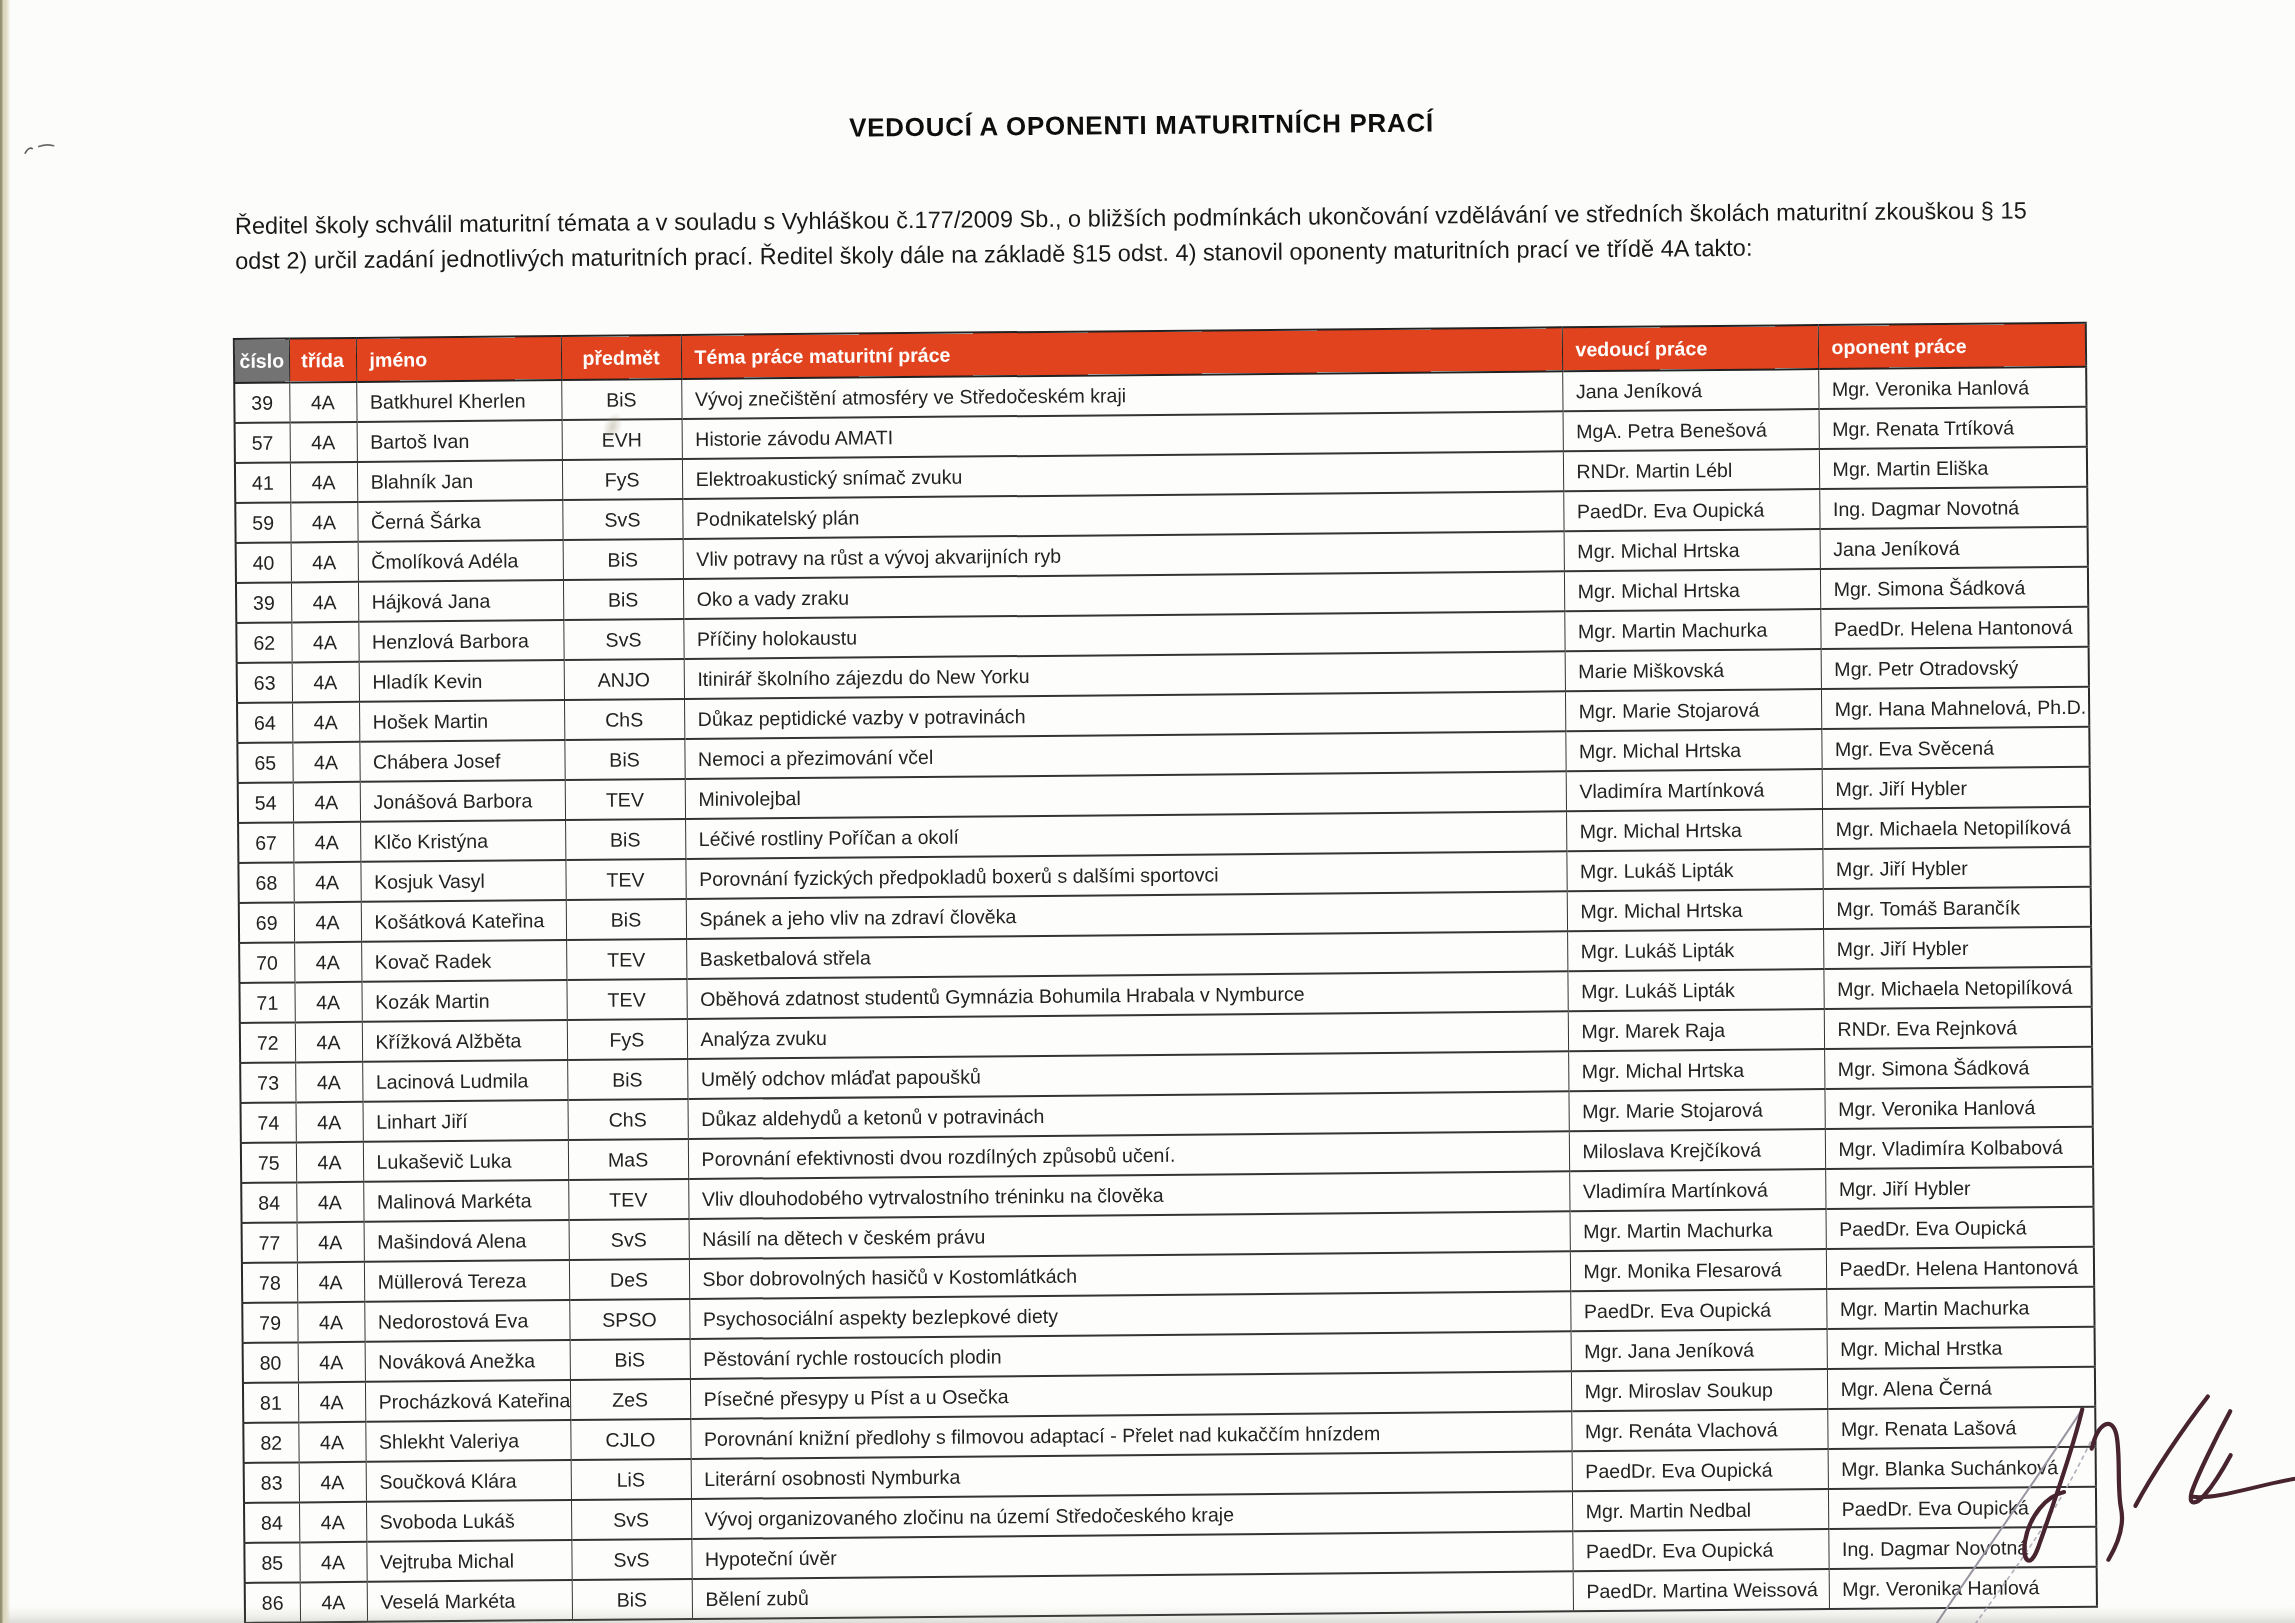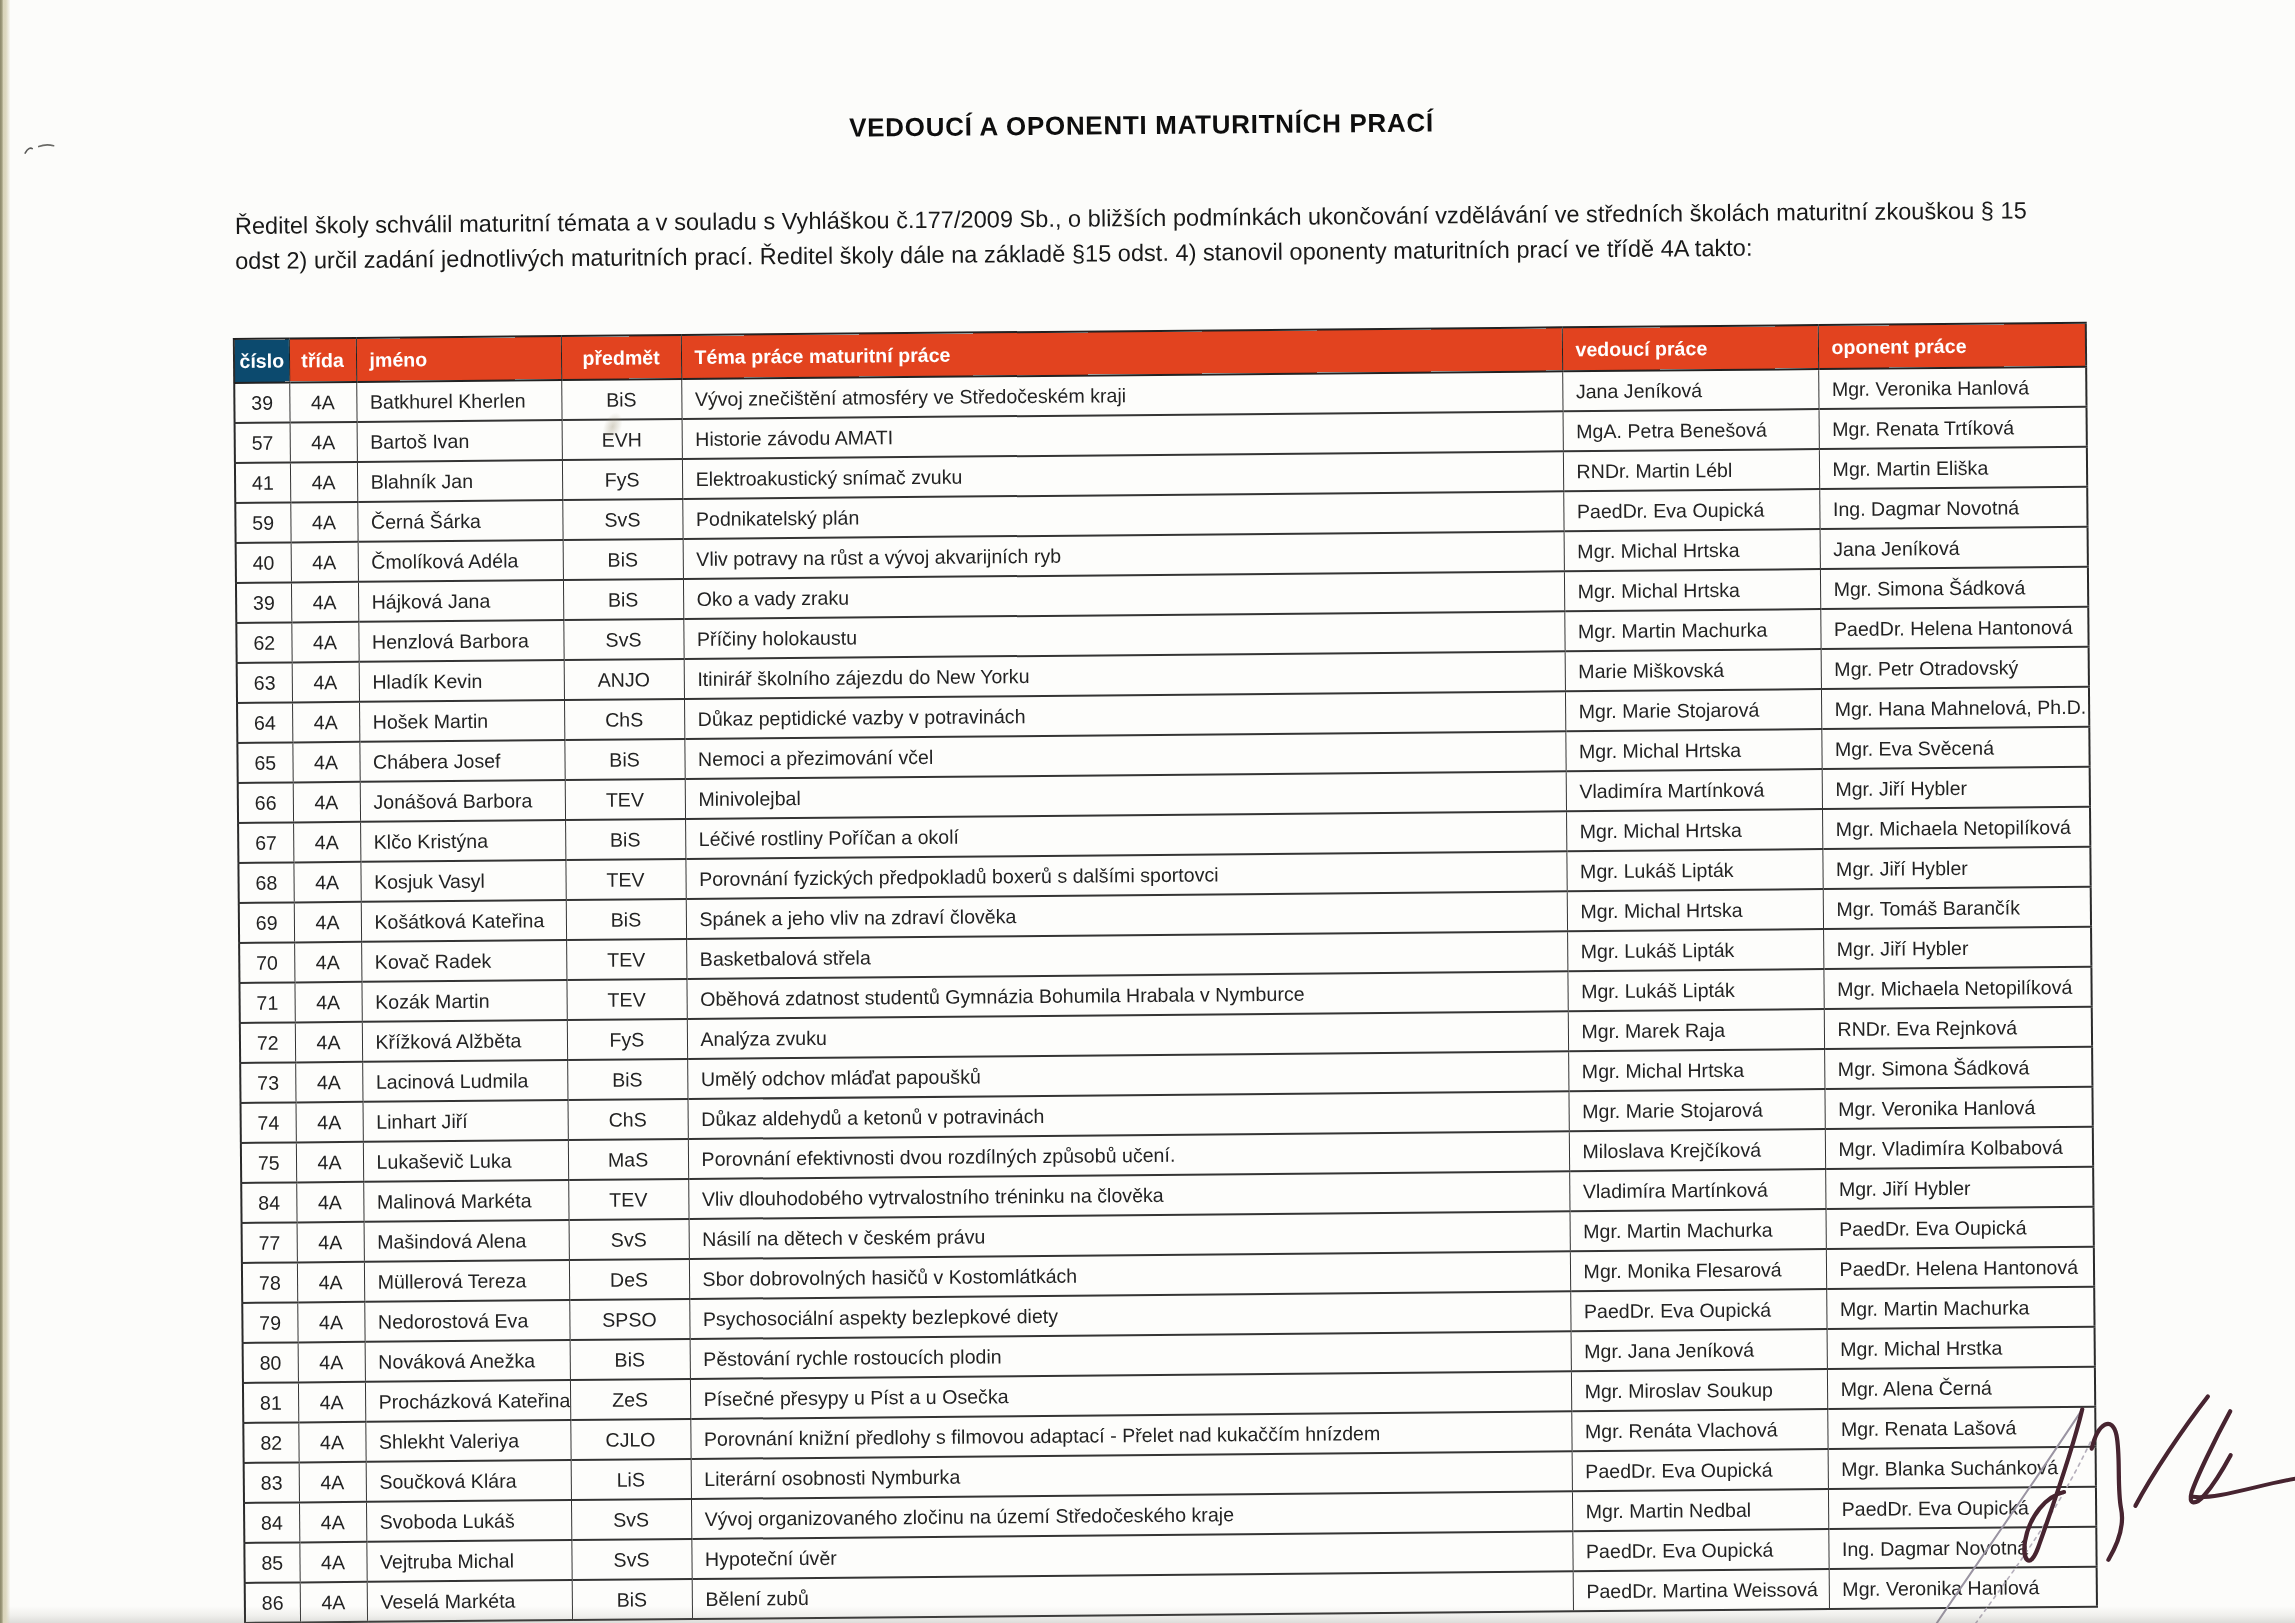--- a/index.html
+++ b/index.html
@@ -80,21 +80,21 @@
         <col style="width: 55px;">
         <col style="width: 67px;">
         <col style="width: 205px;">
         <col style="width: 120px;">
         <col style="width: 881px;">
         <col style="width: 256px;">
         <col style="width: 268px;">
       </colgroup>
     <thead>
       <tr>
-          <th class="al-center" style="background: #0c4a6e; color: rgb(255, 255, 255); margin-left: 32px;">číslo</th>
+          <th class="al-center" style="background: #737373; color: rgb(255, 255, 255); margin-left: 32px;">číslo</th>
           <th class="al-center" style="background: rgb(226, 67, 31); color: #ffffff;">třída</th>
           <th class="al-left" style="background: rgb(226, 67, 31); color: rgb(255, 255, 255);">jméno</th>
           <th class="al-center" style="background: rgb(226, 67, 31); color: rgb(255, 255, 255);">předmět</th>
           <th class="al-left" style="background: rgb(226, 67, 31); color: rgb(255, 255, 255);">Téma práce maturitní práce</th>
           <th class="al-left" style="background: rgb(226, 67, 31); color: rgb(255, 255, 255);">vedoucí práce</th>
           <th class="al-left" style="background: rgb(226, 67, 31); color: rgb(255, 255, 255);">oponent práce</th>
         </tr>
     </thead>
     <tbody>
         <tr>
@@ -181,21 +181,21 @@
         <tr>
           <td class="al-center">65</td>
           <td class="al-center">4A</td>
           <td class="al-left">Chábera Josef</td>
           <td class="al-center">BiS</td>
           <td class="al-left">Nemoci a přezimování včel</td>
           <td class="al-left">Mgr. Michal Hrtska</td>
           <td class="al-left">Mgr. Eva Svěcená</td>
         </tr>
         <tr>
-          <td class="al-center">66</td>
+          <td class="al-center">54</td>
           <td class="al-center">4A</td>
           <td class="al-left">Jonášová Barbora</td>
           <td class="al-center">TEV</td>
           <td class="al-left">Minivolejbal</td>
           <td class="al-left">Vladimíra Martínková</td>
           <td class="al-left">Mgr. Jiří Hybler</td>
         </tr>
         <tr>
           <td class="al-center">67</td>
           <td class="al-center">4A</td>

